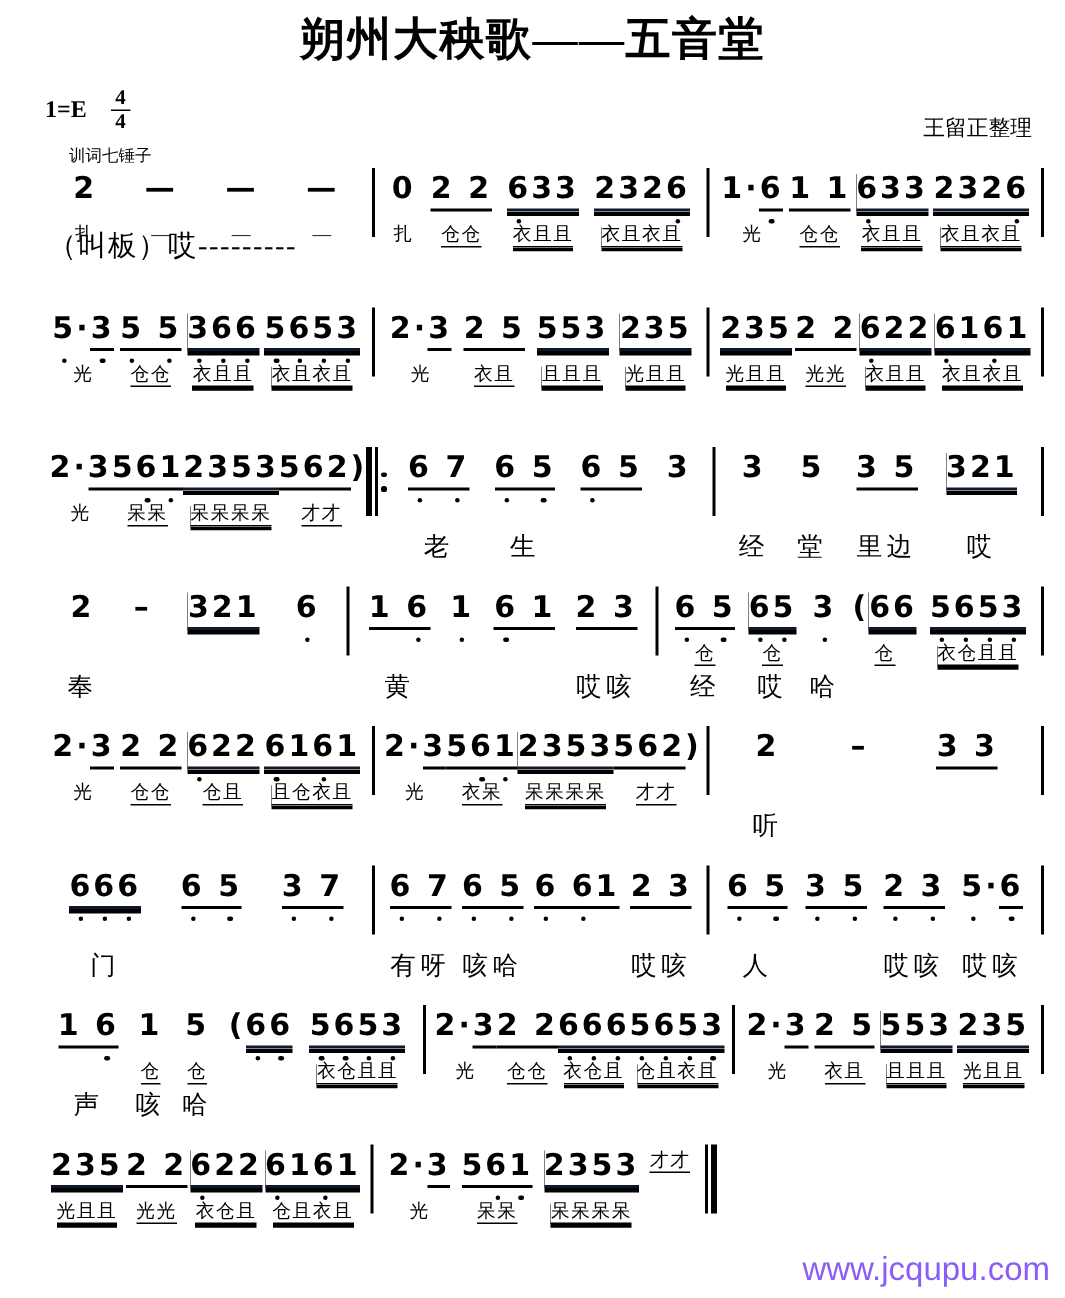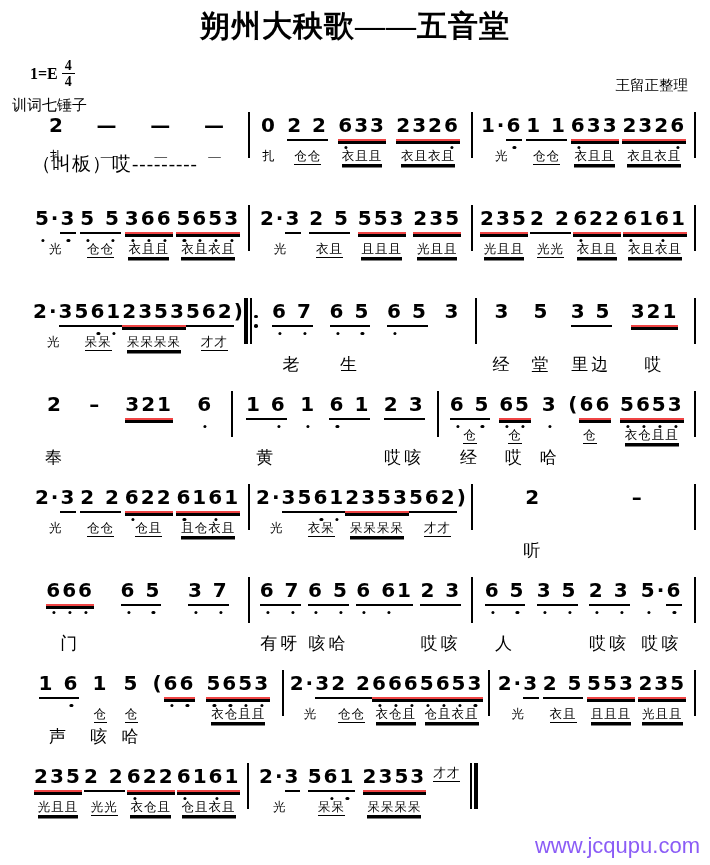--- a/index.html
+++ b/index.html
@@ -7,46 +7,46 @@
     width:710px;height:865px;position:relative;overflow:hidden;
     background:#ffffff;color:#000;
     font-family:"Liberation Serif","DejaVu Serif",serif;
   }
   
   .title{
     text-align:center;margin-top:6px;font-size:30px;font-weight:bold;
     letter-spacing:1px;
   }
   .keyline{
-    position:absolute;left:30px;top:58px;display:flex;align-items:center;gap:4px;
+    position:absolute;left:30px;top:58px;display:flex;align-items:center;gap:16px;
     font-size:16px;font-weight:bold;font-family:"Liberation Serif",serif;
   }
   .frac{display:inline-flex;flex-direction:column;align-items:center;
     font-size:14px;line-height:1.1;font-weight:bold;}
   .frac .top{border-bottom:1.3px solid #000;padding:0 3px;}
   .credit{position:absolute;right:22px;top:76px;font-size:14.5px;}
-  .seclabel{position:absolute;left:12px;top:96px;font-size:15px;}
+  .seclabel{position:absolute;left:46px;top:96px;font-size:11px;}
   
   .score{position:absolute;left:28px;right:13px;top:112px;}
   .row{display:flex;align-items:flex-start;margin-bottom:11px;height:82px;}
   .measure{position:relative;display:flex;min-width:0;}
   .cells{display:flex;flex:1;justify-content:space-around;padding:0 5px;width:100%;}
   .cell{display:flex;flex-direction:column;align-items:center;}
   .nl{
     height:34px;line-height:26px;white-space:pre;
     font-family:"DejaVu Sans","Liberation Sans",sans-serif;
     font-weight:bold;font-size:20px;letter-spacing:2px;
   }
   .ch{position:relative;display:inline-block;}
   .ch.db::after{
     content:'';position:absolute;left:50%;bottom:-11px;transform:translateX(-50%);
     width:3.2px;height:3.2px;border-radius:50%;background:#000;
   }
   .b1{border-bottom:2px solid #000;padding-bottom:2px;}
-  .b2{border-bottom:2px solid #ef4444;padding-bottom:2px;box-shadow:0 3px 0 #000;margin-top:27px;}
+  .b2{border-bottom:2px solid #0f172a;padding-bottom:2px;box-shadow:0 3px 0 #000;margin-top:27px;}
   .after{letter-spacing:0;}
   .pl{height:18px;line-height:14px;margin-top:3px;font-size:12.5px;letter-spacing:1px;white-space:nowrap;}
   .pb1{border-bottom:1.5px solid #000;padding-bottom:1px;}
   .pb2{border-bottom:1.5px solid #000;padding-bottom:1px;box-shadow:0 2.5px 0 #000;font-family:Liberation Serif, serif;}
   .ll{height:24px;line-height:22px;margin-top:1px;font-size:17px;letter-spacing:3px;white-space:nowrap;}
   .bar{width:2px;background:#000;height:46px;flex:0 0 auto;margin:0 1px;}
   .rb,.re{display:flex;align-items:center;height:46px;gap:2.5px;flex:0 0 auto;margin:0 1px;}
   .vthick{width:3.5px;height:46px;background:#000;}
   .vthin{width:1.6px;height:46px;background:#000;}
   .rdots{display:flex;flex-direction:column;gap:6px;}
@@ -452,20 +452,25 @@
           <div class="cell">
             <div class="nl"><span><span class="ch">2</span></span></div>
             <div class="pl"></div>
             <div class="ll">听</div>
           </div>
           <div class="cell">
             <div class="nl"><span><span class="ch">–</span></span></div>
             <div class="pl"></div>
             <div class="ll"></div>
           </div>
+          <div class="cell">
+            <div class="nl"><span class="b1"><span class="ch">3</span><span class="ch"> </span><span class="ch">3</span></span></div>
+            <div class="pl"></div>
+            <div class="ll"></div>
+          </div>
         </div>
       </div>
       <div class="bar"></div>
     </div>
     <div class="row">
       <div class="measure" style="flex-grow: 4; flex-basis: 0px;">
         <div class="cells">
           <div class="cell">
             <div class="nl"><span class="b2"><span class="ch db">6</span><span class="ch db">6</span><span class="ch db">6</span></span></div>
             <div class="pl"></div>

